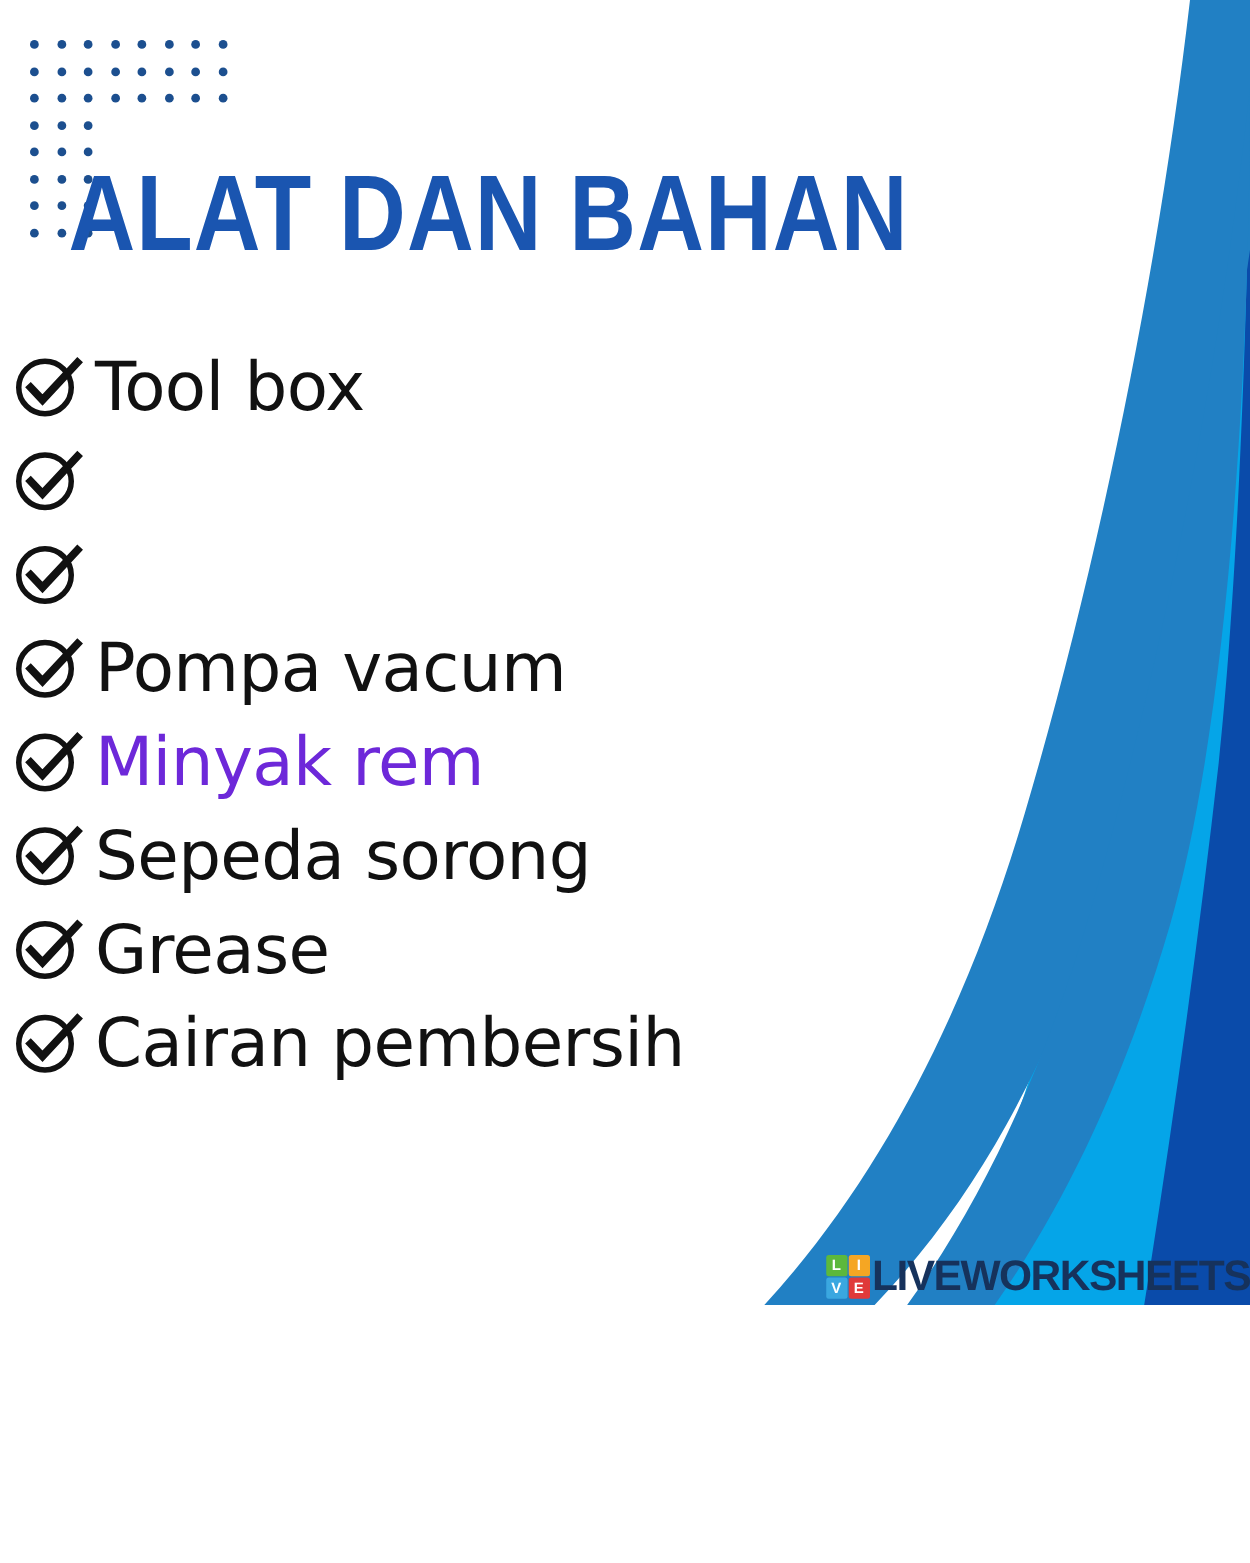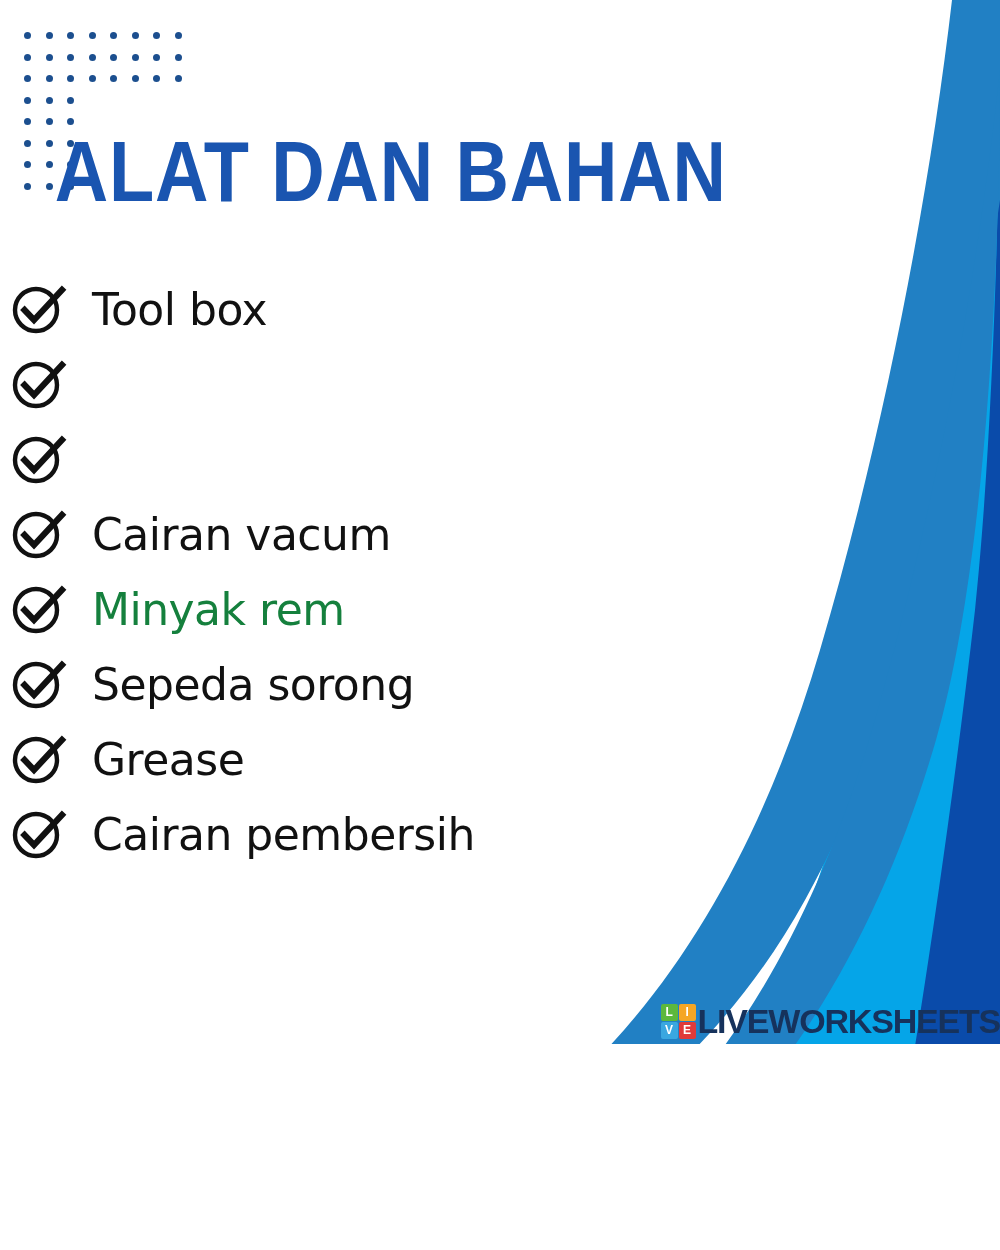--- a/index.html
+++ b/index.html
@@ -83,26 +83,26 @@
     height: 75px;
   }
   .check-icon {
     flex: 0 0 auto;
     width: 58px;
     height: 50px;
     display: block;
   }
   .check-label {
     font-family: "DejaVu Sans", sans-serif;
-    font-size: 44px;
+    font-size: 54px;
     line-height: 1;
     color: #111111;
     letter-spacing: -0.5px;
     white-space: nowrap;
-    margin-left: 24px;
+    margin-left: 8px;
     font-weight: 400;
   }
 
   
   #watermark {
     position: absolute;
     right: 0px;
     bottom: 4px;
     display: flex;
     align-items: center;
@@ -239,29 +239,29 @@
         <circle cx="26" cy="25" r="21" fill="none" stroke="#111111" stroke-width="4.4"></circle>
         <path d="M14.5,25 L24,35 L52,5" fill="none" stroke="#111111" stroke-width="6.2" stroke-linecap="square" stroke-linejoin="miter"></path>
       </svg>
     </div>
 
     <div class="check-item">
       <svg class="check-icon" viewBox="0 0 58 50">
         <circle cx="26" cy="25" r="21" fill="none" stroke="#111111" stroke-width="4.4"></circle>
         <path d="M14.5,25 L24,35 L52,5" fill="none" stroke="#111111" stroke-width="6.2" stroke-linecap="square" stroke-linejoin="miter"></path>
       </svg>
-      <span class="check-label" style="color: rgb(17, 17, 17);">Cairan vacum</span>
-    </div>
-
-    <div class="check-item">
-      <svg class="check-icon" viewBox="0 0 58 50">
-        <circle cx="26" cy="25" r="21" fill="none" stroke="#111111" stroke-width="4.4"></circle>
-        <path d="M14.5,25 L24,35 L52,5" fill="none" stroke="#111111" stroke-width="6.2" stroke-linecap="square" stroke-linejoin="miter"></path>
-      </svg>
-      <span class="check-label" style="color: #15803d;">Minyak rem</span>
+      <span class="check-label" style="color: rgb(17, 17, 17);">Pompa vacum</span>
+    </div>
+
+    <div class="check-item">
+      <svg class="check-icon" viewBox="0 0 58 50">
+        <circle cx="26" cy="25" r="21" fill="none" stroke="#111111" stroke-width="4.4"></circle>
+        <path d="M14.5,25 L24,35 L52,5" fill="none" stroke="#111111" stroke-width="6.2" stroke-linecap="square" stroke-linejoin="miter"></path>
+      </svg>
+      <span class="check-label" style="color: #6d28d9;">Minyak rem</span>
     </div>
 
     <div class="check-item">
       <svg class="check-icon" viewBox="0 0 58 50">
         <circle cx="26" cy="25" r="21" fill="none" stroke="#111111" stroke-width="4.4"></circle>
         <path d="M14.5,25 L24,35 L52,5" fill="none" stroke="#111111" stroke-width="6.2" stroke-linecap="square" stroke-linejoin="miter"></path>
       </svg>
       <span class="check-label" style="color: rgb(17, 17, 17);">Sepeda sorong</span>
     </div>
 

